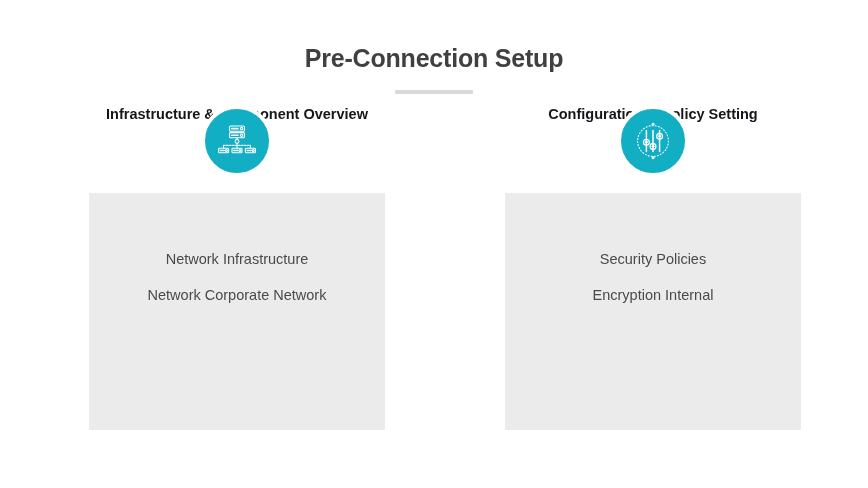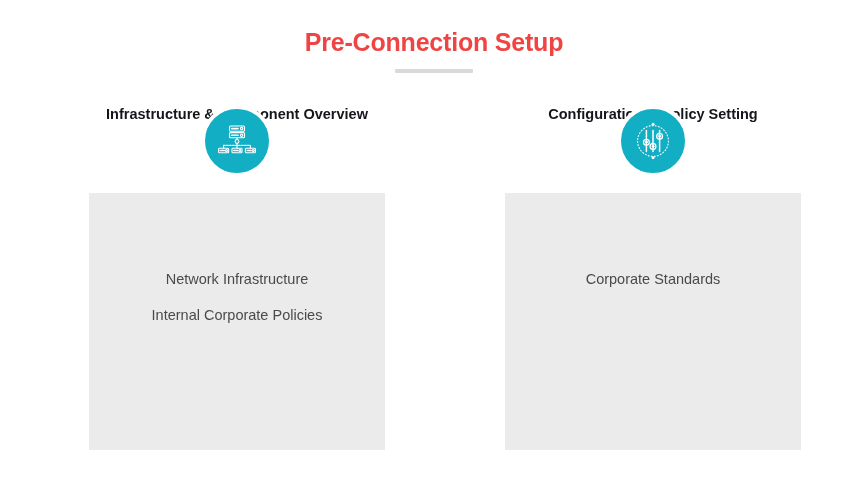--- a/index.html
+++ b/index.html
@@ -19,24 +19,24 @@
   .title-block {
     position: absolute;
     top: 26px;
     left: 0;
     width: 868px;
     text-align: center;
   }
   .page-title {
     font-size: 25px;
     font-weight: bold;
-    color: #ef4444;
+    color: #404040;
     letter-spacing: -0.2px;
     line-height: 32px;
-    margin: 0;
+    margin: 16px;
   }
   .title-underline {
     width: 78px;
     height: 4px;
     background: #d9d9d9;
     margin: 11px auto 0 auto;
     border-radius: 1px;
   }
 
   
@@ -64,21 +64,21 @@
     height: 42px;
   }
 
   
   .panel-wrap {
     position: relative;
     margin-top: 46px;
   }
   .panel {
     background: #ebebeb;
-    padding: 68px 10px 30px 10px;
+    padding: 48px 10px 30px 10px;
     min-height: 159px;
     box-sizing: content-box;
   }
   .item-list {
     list-style: none;
     margin: 0;
     padding: 0;
   }
   .item {
     font-size: 14.5px;
@@ -156,21 +156,21 @@
             <rect x="28.4" y="27.2" width="10" height="4.6" rx="0.9"></rect>
             <line x1="30.1" y1="29.5" x2="34.2" y2="29.5" stroke-width="1.4"></line>
             <circle cx="36.3" cy="29.5" r="1"></circle>
           </g>
         </svg>
       </div>
 
       <div class="panel">
         <ul class="item-list">
           <li class="item">Network Infrastructure</li>
-          <li class="item">Internal Corporate Policies</li>
+          <li class="item">Network Corporate Network</li>
         </ul>
       </div>
     </div>
   </div>
 
   <div class="column right">
     <h2 class="column-heading">Configuration &amp; Policy Setting</h2>
 
     <div class="panel-wrap">
 
@@ -193,19 +193,20 @@
 
             <line x1="26.6" y1="9.6" x2="26.6" y2="30.4" stroke-width="1.5"></line>
             <circle cx="26.6" cy="15.2" r="2.9" stroke-width="1.3"></circle>
             <circle cx="26.6" cy="15.2" r="1" stroke-width="1" fill="#ffffff"></circle>
           </g>
         </svg>
       </div>
 
       <div class="panel">
         <ul class="item-list">
-          <li class="item">Corporate Standards</li>
+          <li class="item">Security Policies</li>
+          <li class="item">Encryption Internal</li>
         </ul>
       </div>
     </div>
   </div>
 
 </div>
 
 </body></html>

